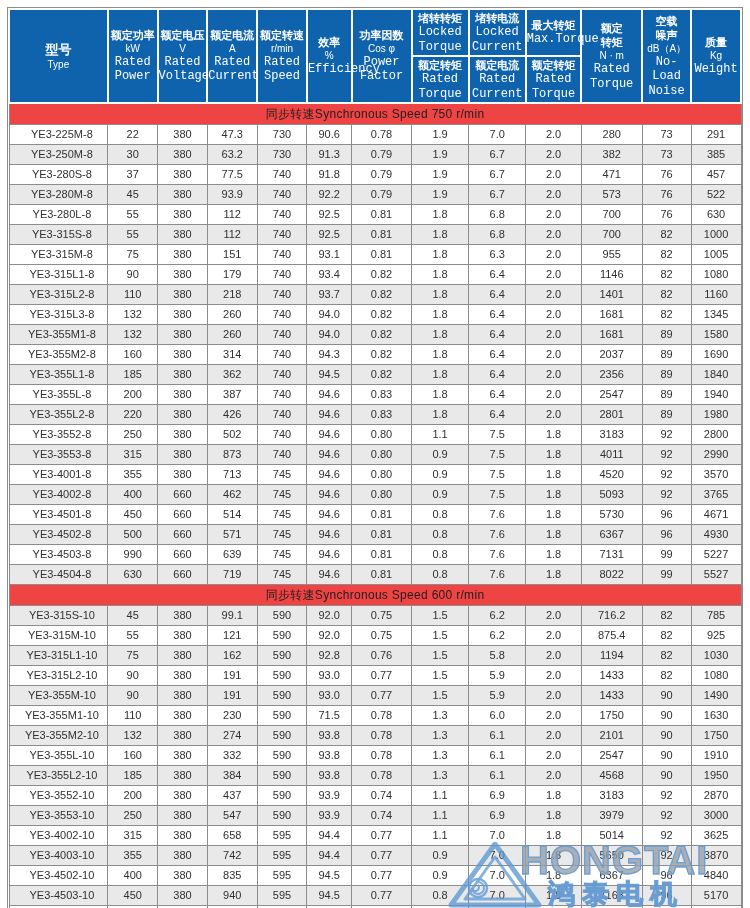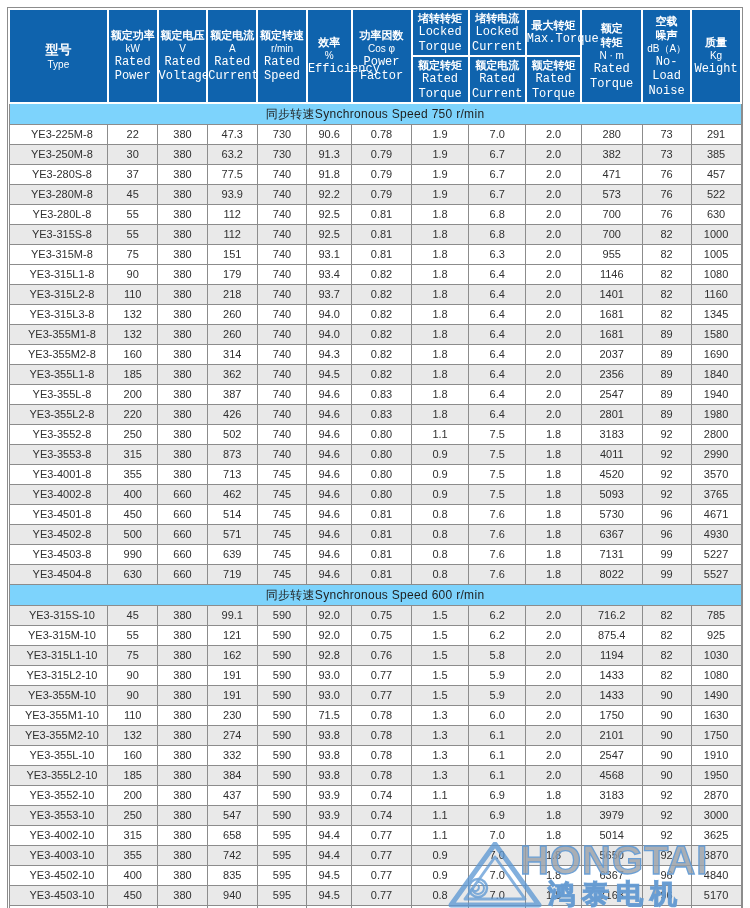--- a/index.html
+++ b/index.html
@@ -28,21 +28,21 @@
 
   
   tbody td{
     border:1px solid #8c8c8c;height:19px;font-size:11px;color:#303030;
     text-align:center;padding:0;line-height:1.05;background:#ffffff;
     white-space:nowrap;overflow:hidden;
   }
   tbody tr.shaded td{background:#e9e9e9;}
   tbody td.model{text-align:center;padding-left:7px;}
   tbody tr.section-row td{
-    background:#7dd3fc;font-size:12px;color:#1e1e1e;height:20px;letter-spacing:0.3px;
+    background:#ef4444;font-size:12px;color:#1e1e1e;height:20px;letter-spacing:0.3px;
   }
 
   
   .watermark{
     position:absolute;left:420px;top:832px;width:330px;height:76px;
     pointer-events:none;z-index:5;
   }
   .wm-triangle{position:absolute;left:28px;top:10px;opacity:0.85;}
   .wm-brand{
     position:absolute;left:100px;top:6px;

